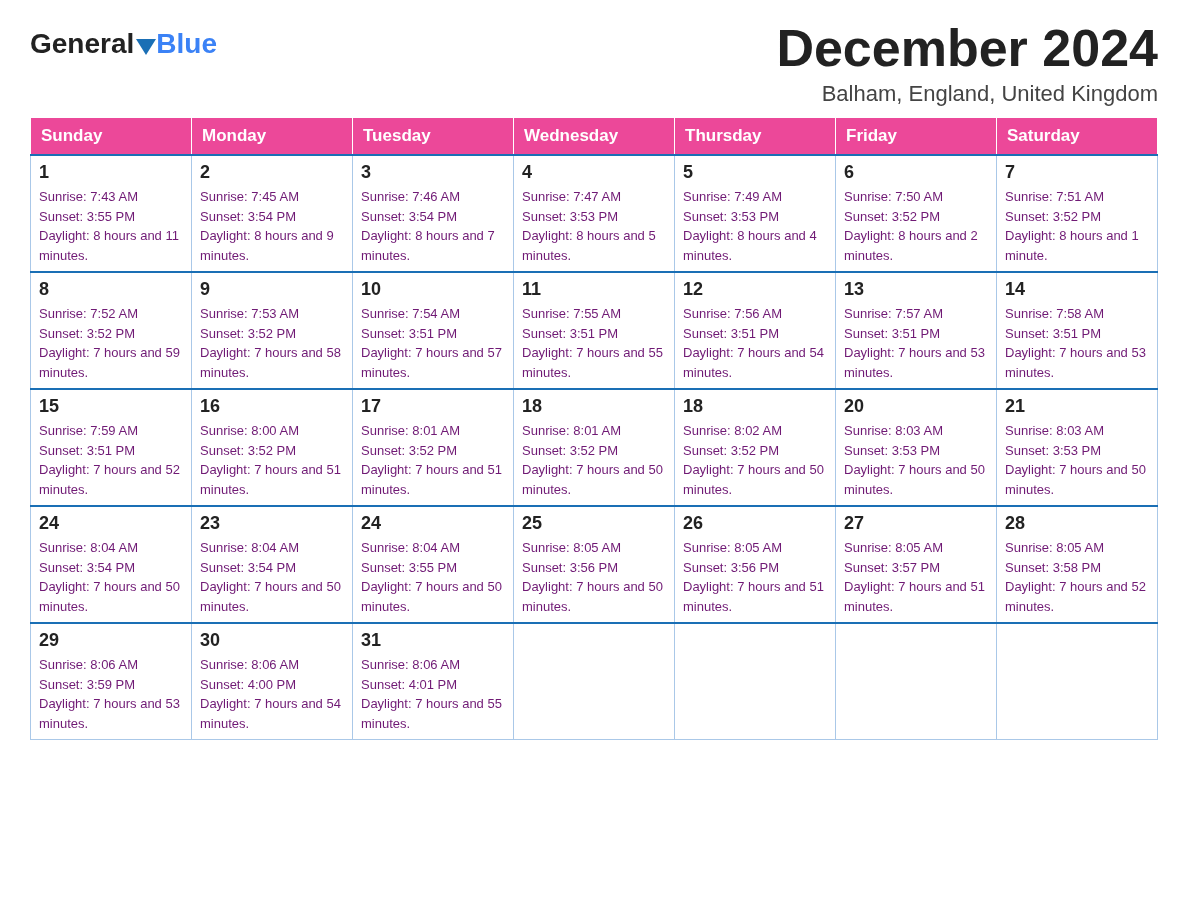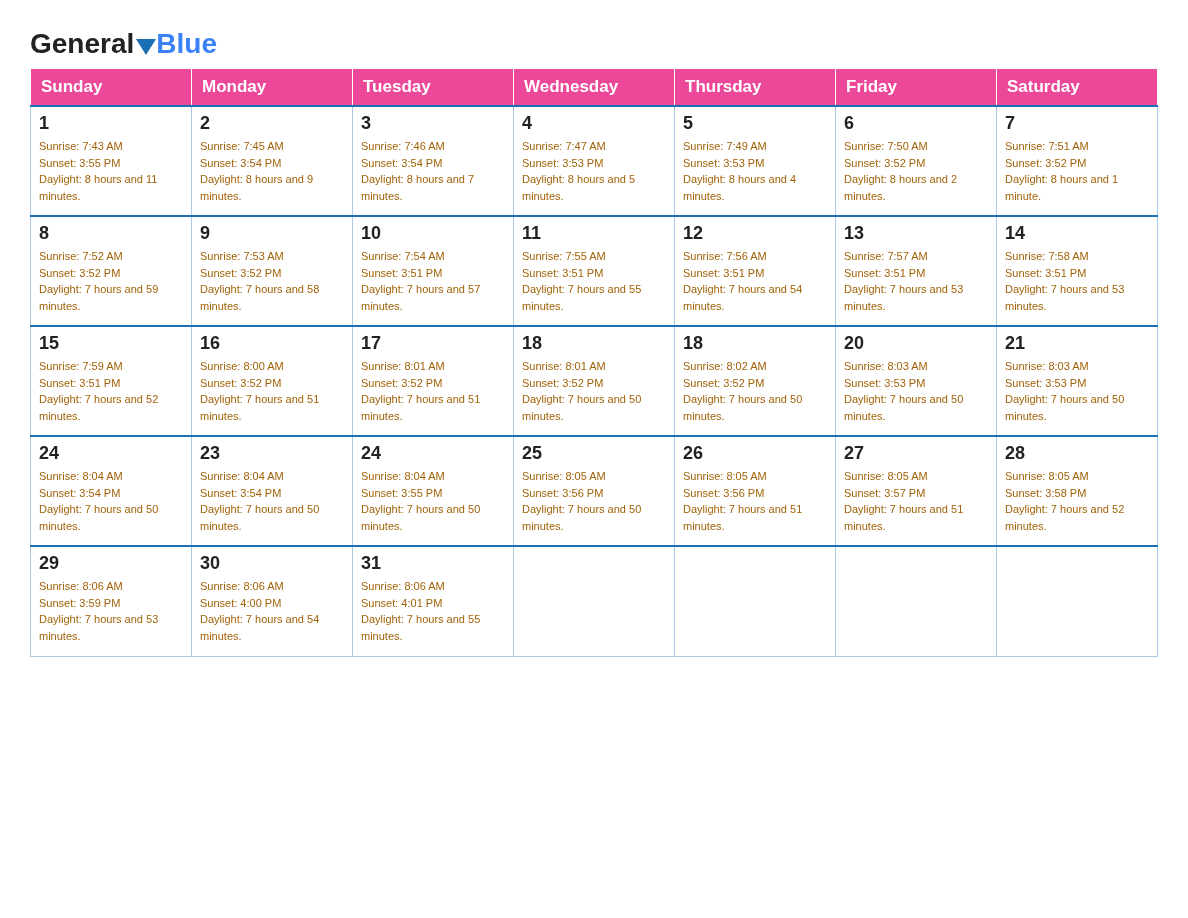--- a/index.html
+++ b/index.html
@@ -73,41 +73,45 @@
       height: 110px;
       margin-top: 24px;
     }
     .day-number {
       font-size: 18px;
       font-weight: bold;
       color: #222;
       margin-bottom: 4px;
     }
     .day-info {
-      font-size: 11px;
-      color: #a16207;
+      font-size: 13px;
+      color: #701a75;
       line-height: 1.5;
     }
     tbody tr {
       border-top: 2px solid #1a6fb5;
     }
     .empty-cell {
       background: #fff;
     }
   </style>
 </head>
 <body>
 
 <div class="header">
   <div class="logo">
     <div style="display:flex; align-items:center;">
       <span class="logo-text">General</span>
       <span style="display:inline-block; width:0; height:0; border-left:10px solid transparent; border-right:10px solid transparent; border-top:16px solid #1a6fb5; margin-left:2px; margin-top:6px;"></span>
     </div>
     <div class="logo-blue-line">Blue</div>
+  </div>
+  <div class="title-block">
+    <div class="month-title">December 2024</div>
+    <div class="location">Balham, England, United Kingdom</div>
   </div>
 </div>
 
 <table>
   <thead>
     <tr>
       <th>Sunday</th>
       <th>Monday</th>
       <th>Tuesday</th>
       <th>Wednesday</th>

